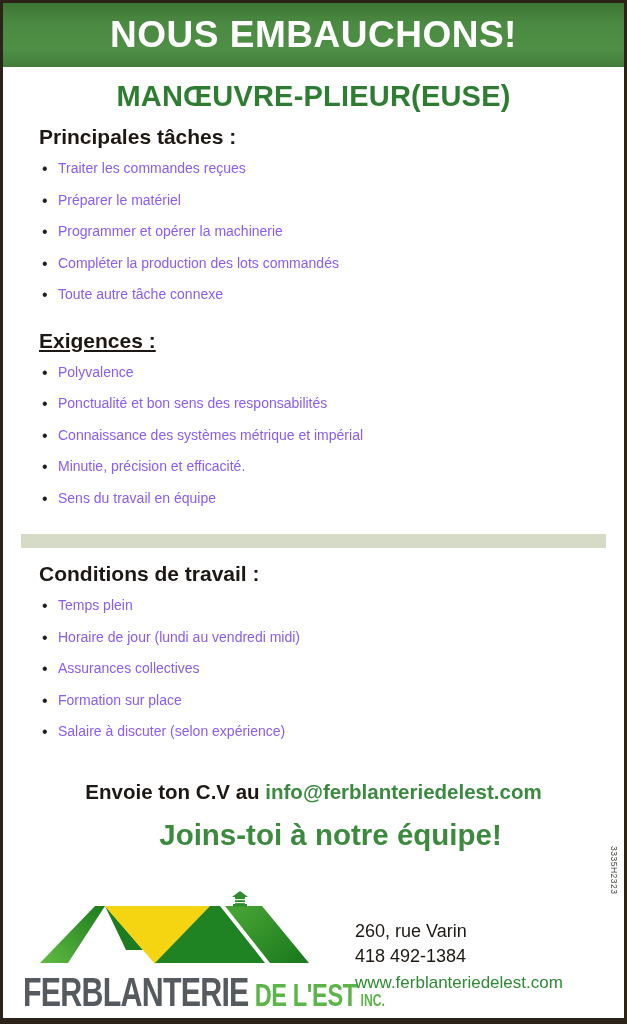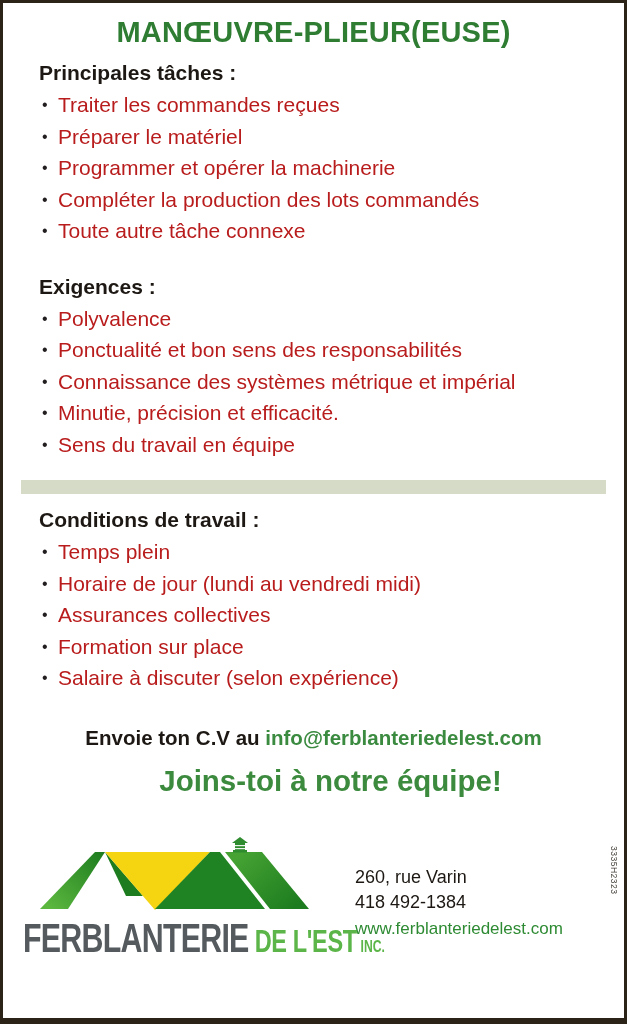--- a/index.html
+++ b/index.html
@@ -21,25 +21,25 @@
   .job-title {
     text-align:center; color:#2e7d33; font-size:29px; font-weight:bold;
     margin-top:14px; line-height:30px; letter-spacing:0.2px;
   }
   
   .sections { padding:0 20px 0 36px; }
   .section-heading {
     font-size:21px; font-weight:bold; color:#1d1813;
     margin:14px 0 0; line-height:24px;
   }
-  .sec2 .section-heading { margin-top:28px; }
+  .sec2 .section-heading { margin-top:18px;text-decoration:underline; }
   ul.bullets { margin:4px 0 0; padding:0; list-style:none; }
   ul.bullets li {
-    position:relative; padding-left:19px; font-size:21px;
-    line-height:31.5px; color:#b91c1c;
+    position:relative; padding-left:19px; font-size:14px;
+    line-height:31.5px; color:#8b5cf6;
   }
   ul.bullets li::before {
     content:"\2022"; position:absolute; left:3px; top:0;
     font-size:16px; color:#221d1e;
   }
   
   .divider-bar { height:14px; background:#d5dbc6; margin:20px 18px 0 18px; }
   
   .cv-line { text-align:center; margin-top:32px; font-size:20.5px; font-weight:bold; line-height:24px; }
   .cv-prefix { color:#1d1813; }
@@ -70,20 +70,23 @@
     position:absolute; right:5px; top:843;
     top:843px; writing-mode:vertical-rl;
     font-size:8.5px; color:#4a453f; letter-spacing:0.5px;
   }
 </style>
 </head>
 <body>
 
 <div class="page">
 
+  <div class="banner">
+    <span class="banner-title">NOUS EMBAUCHONS!</span>
+  </div>
 
   <div class="job-title">MANŒUVRE-PLIEUR(EUSE)</div>
 
   <div class="sections">
 
     <div class="section sec1">
       <div class="section-heading">Principales tâches :</div>
       <ul class="bullets">
         <li>Traiter les commandes reçues</li>
         <li>Préparer le matériel</li>

